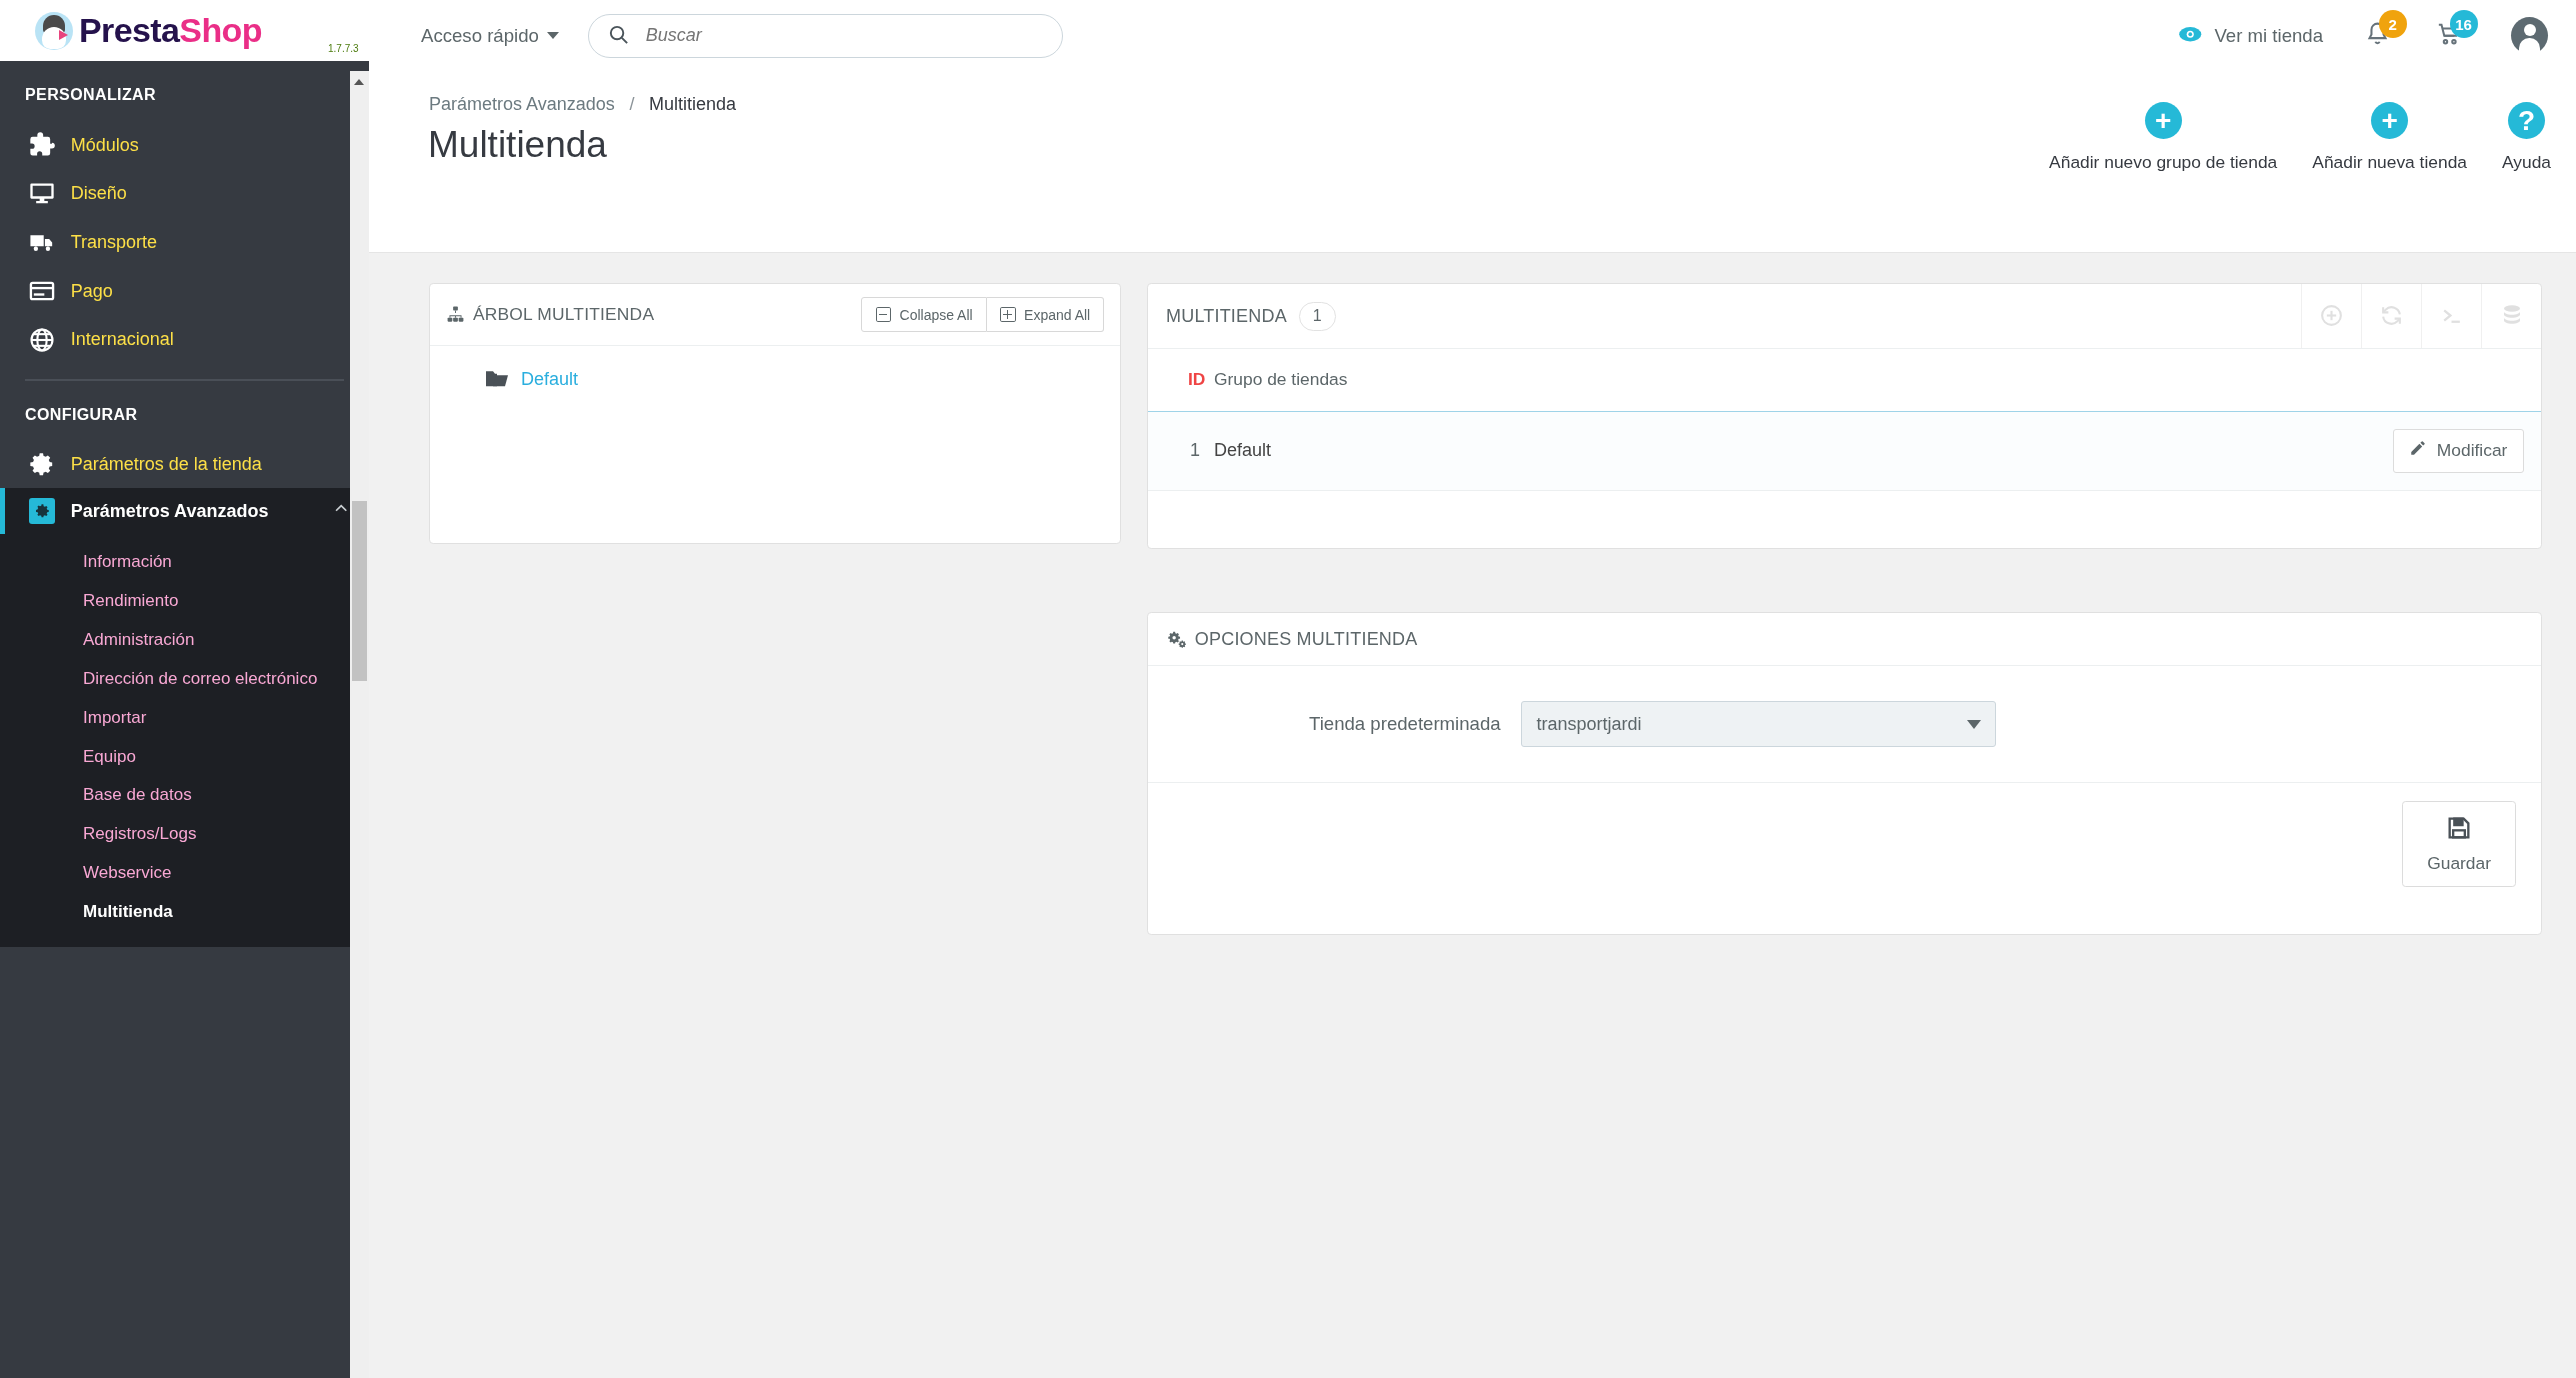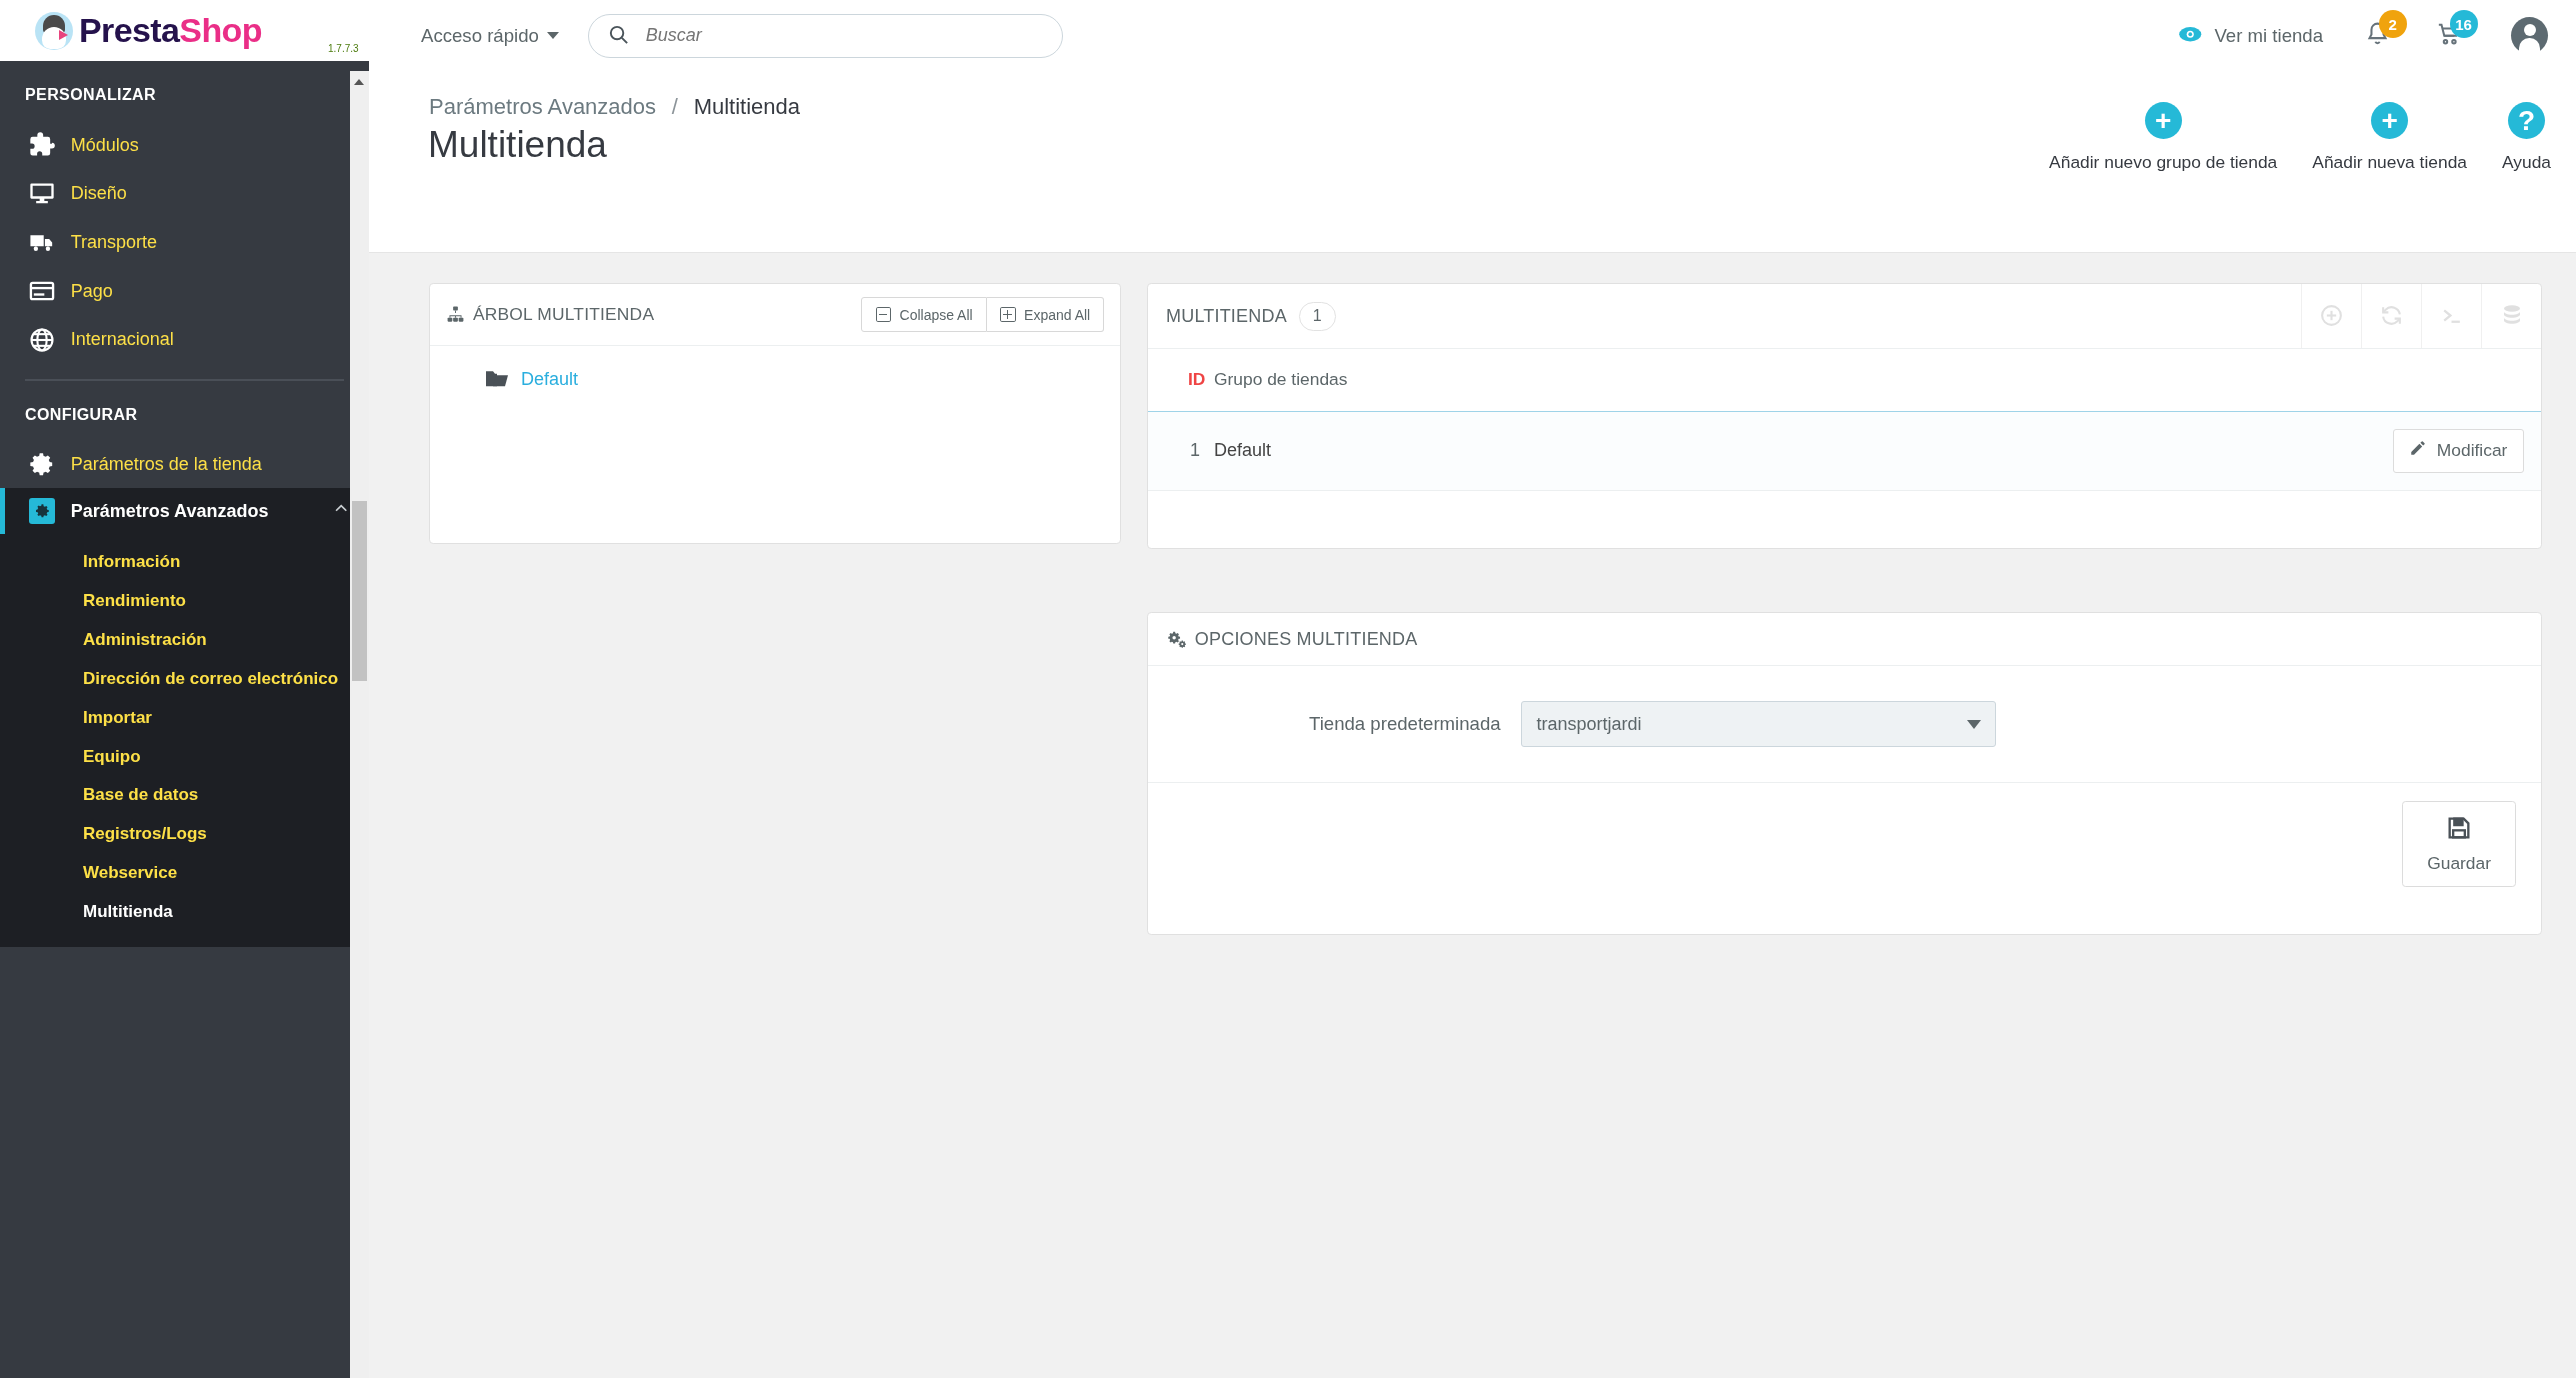--- a/index.html
+++ b/index.html
@@ -77,22 +77,22 @@
   .icon-box-cyan {
     width: 26.5px; height: 26.5px; background: #25b9d7; border-radius: 3px;
     display:flex; align-items:center; justify-content:center;
   }
   .nav-caret { margin-left:auto; }
   .nav-divider {
     height: 1.2px; background: #4a4f57; margin: 15.6px 25px 0 25px;
   }
   .subnav { background: #1d1f24; padding: 8.4px 0 15.6px 0; }
   .subnav-item {
-    color: #fde047; font-size: 17px; line-height: 1.3;
-    padding: 8.4px 18px 8.4px 83px; cursor:pointer;font-weight:bold;
+    color: #f9a8d4; font-size: 17px; line-height: 1.3;
+    padding: 8.4px 18px 8.4px 83px; cursor:pointer;
   }
   .subnav-item.active { color:#fff; font-weight:bold; }
 
   
   #sb-scroll {
     position:absolute; right:0; top:71px; bottom:0; width: 19px;
     background:#efefef;
   }
   #sb-scroll .arrow-up {
     position:absolute; left:4.2px; top:8.4px; width:0;height:0;
@@ -155,21 +155,21 @@
     content:"";position:absolute;left:8.4px;top:21px;width:20.4px;height:15.6px;border-radius:10.2px 10.2px 0 0;background:#fff;
   }
 
   
   #page-header {
     position:absolute; left:369px; top:71px; right:0; height: 182px;
     background:#fff; border-bottom: 1.8px solid #e5e5e5;
   }
   #breadcrumb {
     position:absolute; left:60px; top:23px;
-    font-size: 22px; color:#6c7a80;
+    font-size: 18px; color:#6c7a80;
   }
   #breadcrumb .sep { margin: 0 9.6px; color:#8c9499; }
   #breadcrumb .cur { color:#363a41; }
   #page-title {
     position:absolute; left:59px; top:53px;
     font-size: 37px; color:#363a41; font-weight:normal;
   }
   #header-actions {
     position:absolute; right:25px; top:31px;
     display:flex; align-items:flex-start;

